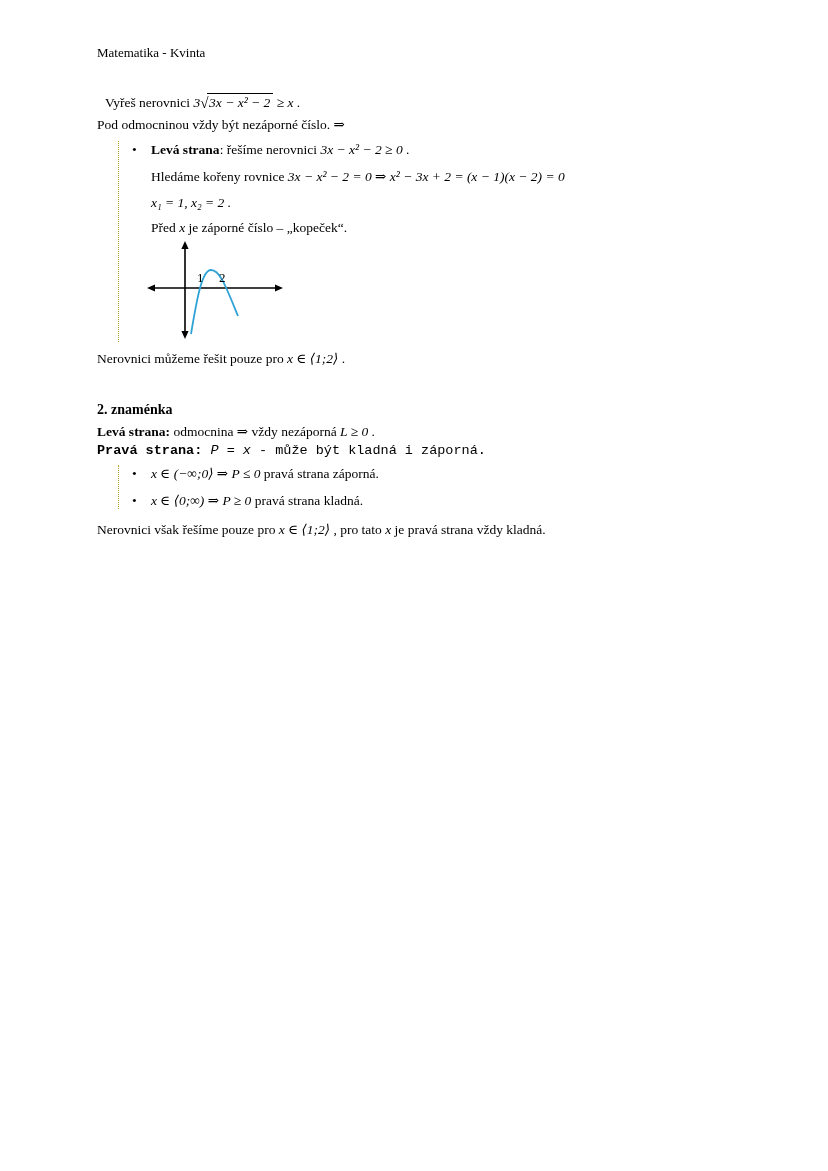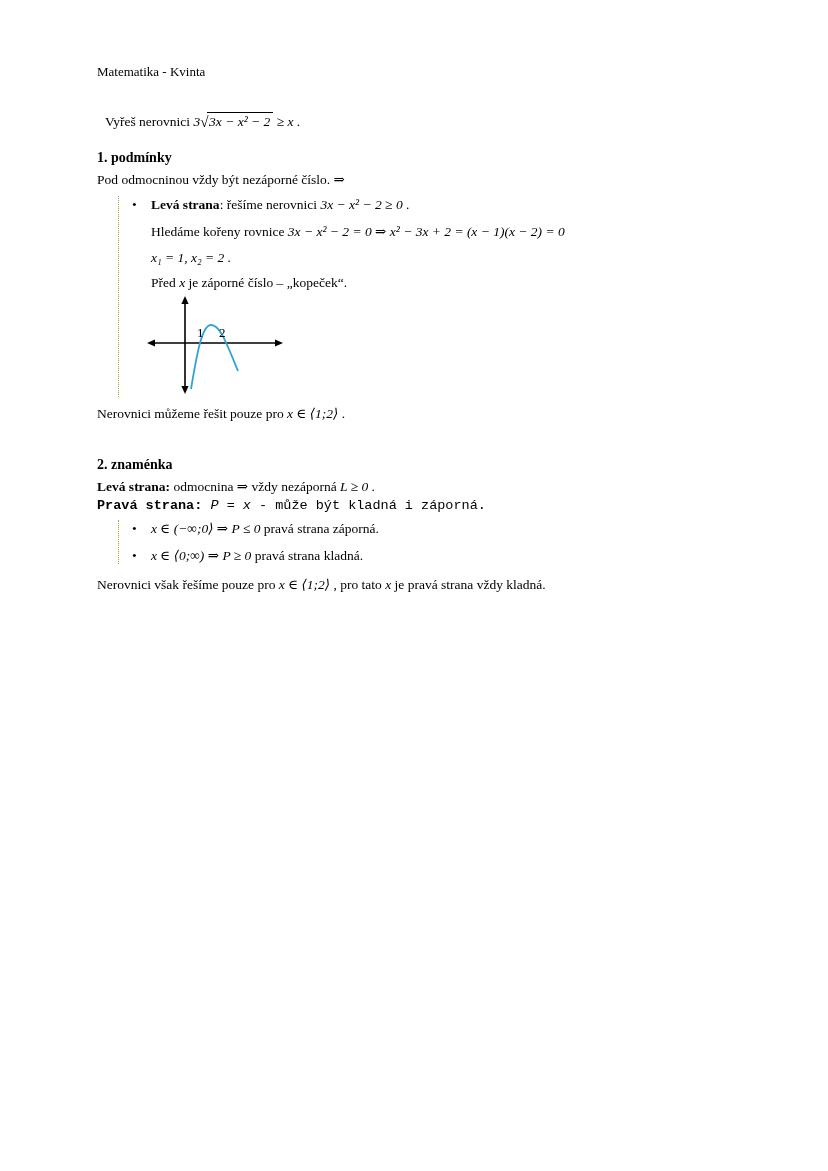--- a/index.html
+++ b/index.html
@@ -6,21 +6,21 @@
   html, body { background: #ffffff; }
   body {
     width: 828px; height: 1171px;
     font-family: "Liberation Serif", "DejaVu Serif", serif;
     color: #000;
     font-size: 13.5px;
     line-height: 1.26;
     position: relative;
     overflow: hidden;
   }
-  .page { position: relative; width: 828px; height: 1171px; padding: 64px 90px 0 97px; }
+  .page { position: relative; width: 828px; height: 1171px; padding: 45px 90px 0 97px; }
 
   .header { font-size: 13px; }
 
   .problem { margin-top: 32px; padding-left: 8px; }
 
   .sec-heading { margin-top: 18px; font-weight: bold; font-size: 14px; }
   .s2-heading { margin-top: 34px; }
   .lead { margin-top: 4px; }
 
   .math { font-style: italic; }
@@ -57,21 +57,20 @@
 <body>
 
 <div class="page">
 
   <div class="header">Matematika - Kvinta</div>
 
   <div class="problem">
     <span>Vyřeš nerovnici </span><span class="math"><span>3</span><span class="sqrt">√</span><span class="radicand">3x − x² − 2</span><span> ≥ x</span></span><span> .</span>
   </div>
 
-  <div class="sec-heading">1. podmínky</div>
 
   <div class="lead">
     <span>Pod odmocninou vždy být nezáporné číslo. </span><span class="arrow">⇒</span>
   </div>
 
   <div class="guided">
     <div class="bullet-row">
       <span class="bullet-marker">•</span>
       <span><span class="bold">Levá strana</span><span>: řešíme nerovnici </span><span class="math">3x − x² − 2 ≥ 0</span><span> .</span></span>
     </div>

